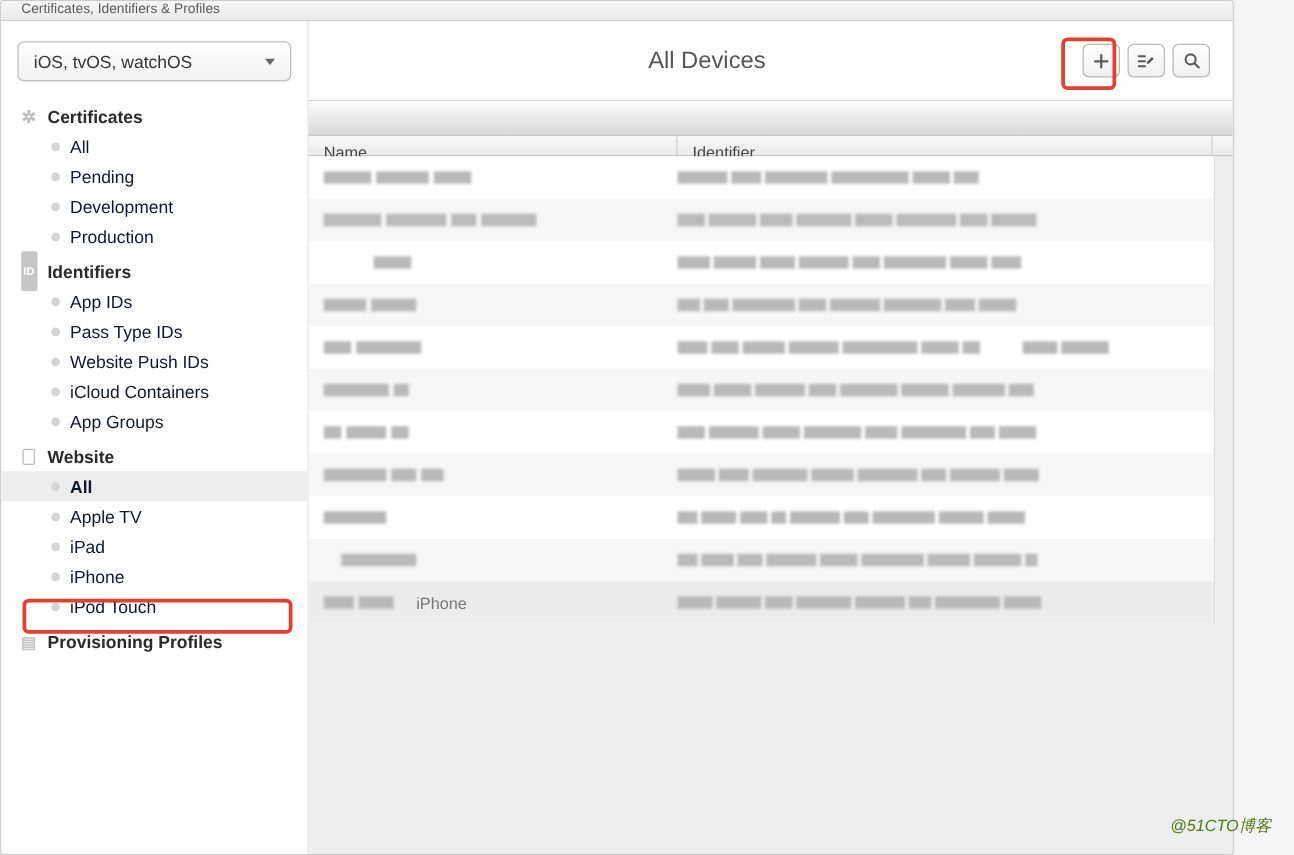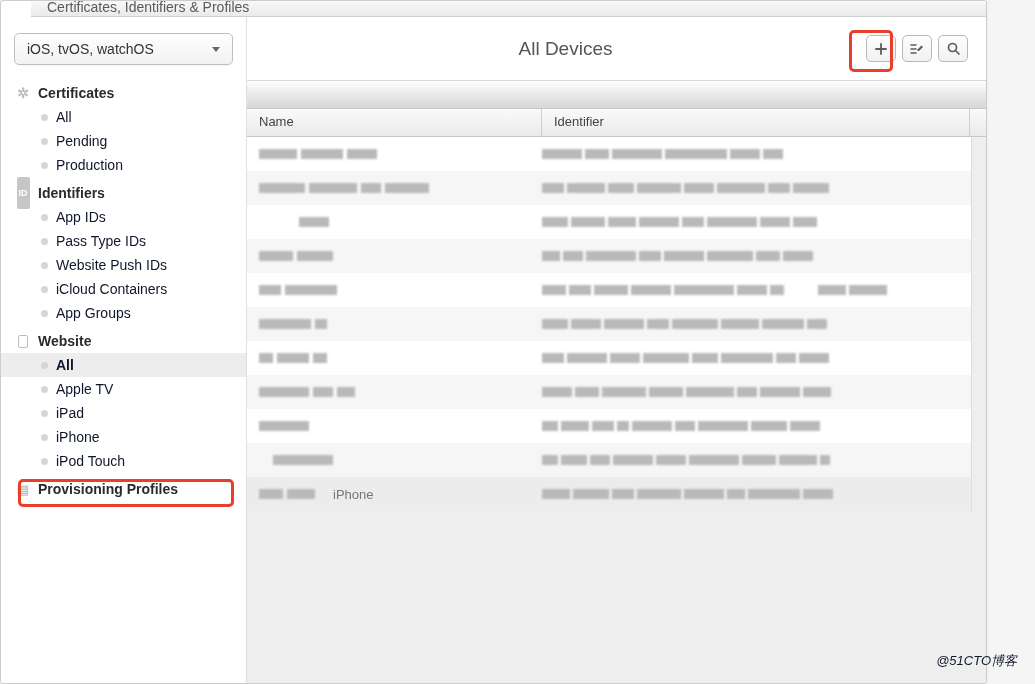--- a/index.html
+++ b/index.html
@@ -1,19 +1,19 @@
 <!DOCTYPE html>
 <html><head>
   <meta charset="utf-8">
   <style>
     * { margin:0; padding:0; box-sizing:border-box; font-family:"Helvetica Neue",Helvetica,Arial,sans-serif; }
     body { width:1035px; height:684px; background:#f5f5f5; overflow:hidden; position:relative; }
     .frame { width:987px; height:684px; background:#fff; border:1px solid #ccc; border-radius:3px; box-shadow:0 1px 2px rgba(0,0,0,0.08); overflow:hidden; }
 
-    .topbar { height:16px; padding:0 16px; background:linear-gradient(#f8f8f8,#eaeaea); border-bottom:1px solid #d0d0d0; font-size:14px; color:#5a5a5a; line-height:12px; overflow:hidden;margin-left:30px; }
+    .topbar { height:16px; padding:0 16px; background:linear-gradient(#f8f8f8,#eaeaea); border-bottom:1px solid #d0d0d0; font-size:11px; color:#5a5a5a; line-height:12px; overflow:hidden; }
 
     .body-row { display:flex; height:calc(100% - 16px); }
 
     
     .sidebar { width:246px; border-right:1px solid #e0e0e0; background:#fff; overflow:hidden; }
     .dropdown { margin:16px 13px 12px; height:32px; border:1px solid #bfbfbf; border-radius:5px; background:linear-gradient(#fefefe,#f2f2f2); display:flex; align-items:center; padding:0 12px; font-size:14px; color:#333; box-shadow:0 1px 1px rgba(0,0,0,0.04); cursor:pointer; }
     .dropdown .spacer { flex:1; }
     .caret-down { width:0; height:0; border-left:4px solid transparent; border-right:4px solid transparent; border-top:5px solid #666; }
 
     .section-head { display:flex; align-items:center; padding:8px 13px 4px; font-size:14px; font-weight:600; color:#2a2a2a; }
@@ -29,34 +29,34 @@
     .highlight-rect { position:absolute; border:3px solid #e83e2c; border-radius:5px; pointer-events:none; }
 
     
     .main { flex:1; display:flex; flex-direction:column; background:#eee; }
     .main-header { height:64px; background:#fff; border-bottom:1px solid #d9d9d9; display:flex; align-items:center; padding:0 18px; }
     .main-title { flex:1; text-align:center; font-size:19px; color:#555; }
     .toolbar { display:flex; gap:6px; }
     .tool-btn { width:30px; height:27px; border:1px solid #b8b8b8; border-radius:5px; background:linear-gradient(#fefefe,#f1f1f1); display:flex; align-items:center; justify-content:center; cursor:pointer; }
 
     .gradient-bar { height:28px; background:linear-gradient(#fdfdfd,#d7d7d7); border-bottom:1px solid #c7c7c7; }
-    .col-header { height:28px; background:linear-gradient(#fafafa,#eaeaea); display:flex; border-bottom:1px solid #c7c7c7; font-size:13px; color:#444; }
+    .col-header { height:16px; background:linear-gradient(#fafafa,#eaeaea); display:flex; border-bottom:1px solid #c7c7c7; font-size:13px; color:#444; }
     .col-name { width:295px; padding:5px 12px; border-right:1px solid #cfcfcf; }
     .col-ident { flex:1; padding:5px 12px; border-right:1px solid #cfcfcf; }
     .col-spacer { width:16px; }
 
     .table-body { background:#fff; border-right:1px solid #ddd; margin-right:14px; }
     .row { display:flex; align-items:center; height:34px; padding:0 12px; }
     .row:nth-child(even){ background:#f6f6f6; }
     .row.selected { background:#ececec; }
     .cell-name { width:283px; display:flex; gap:4px; align-items:center; }
     .cell-ident { flex:1; display:flex; gap:3px; }
     .redacted { background:#b9b9b9; height:10px; filter:blur(1.2px); }
     .row-text { font-size:13px; color:#777; }
-    .watermark { position:absolute; right:18px; bottom:14px; font-size:13px; color:#0f172a; font-style:italic; }
+    .watermark { position:absolute; right:18px; bottom:14px; font-size:13px; color:#4d7c0f; font-style:italic; }
   </style>
 </head>
 <body>
 
 <div class="frame">
   <div class="topbar">Certificates, Identifiers &amp; Profiles</div>
   <div class="body-row">
     <div class="sidebar">
       <div class="dropdown">
         <span>iOS, tvOS, watchOS</span>
@@ -73,20 +73,24 @@
           <div class="side-item">
             <span class="bullet"></span>
             <span>All</span>
           </div>
           <div class="side-item">
             <span class="bullet"></span>
             <span>Pending</span>
           </div>
           <div class="side-item">
             <span class="bullet"></span>
+            <span>Development</span>
+          </div>
+          <div class="side-item">
+            <span class="bullet"></span>
             <span>Production</span>
           </div>
           <div class="section-head">
             <span class="section-icon">
               <span class="sec-id">ID</span>
             </span>
             <span>Identifiers</span>
           </div>
           <div class="side-item">
             <span class="bullet"></span>

